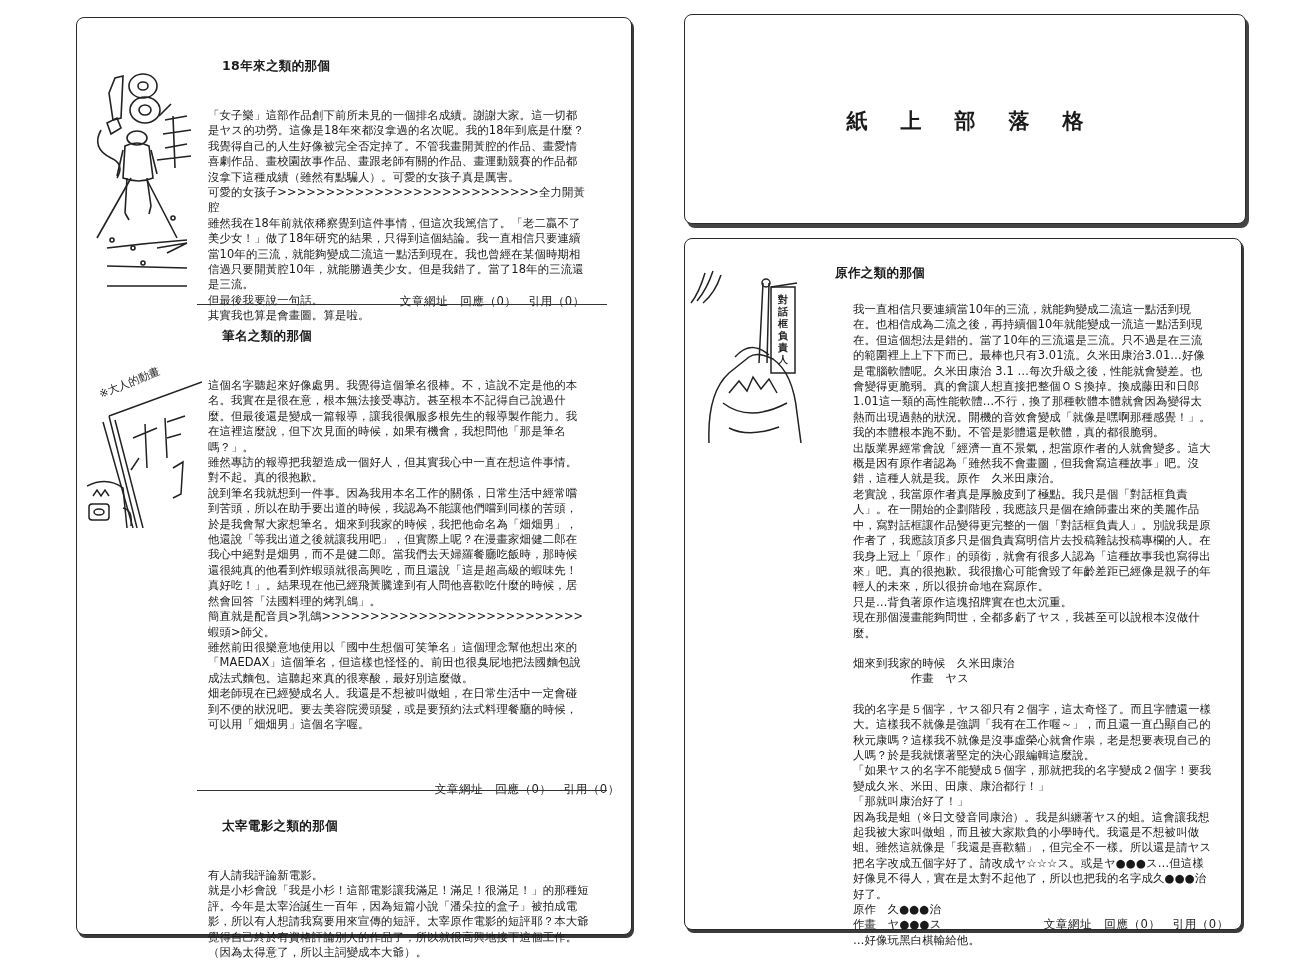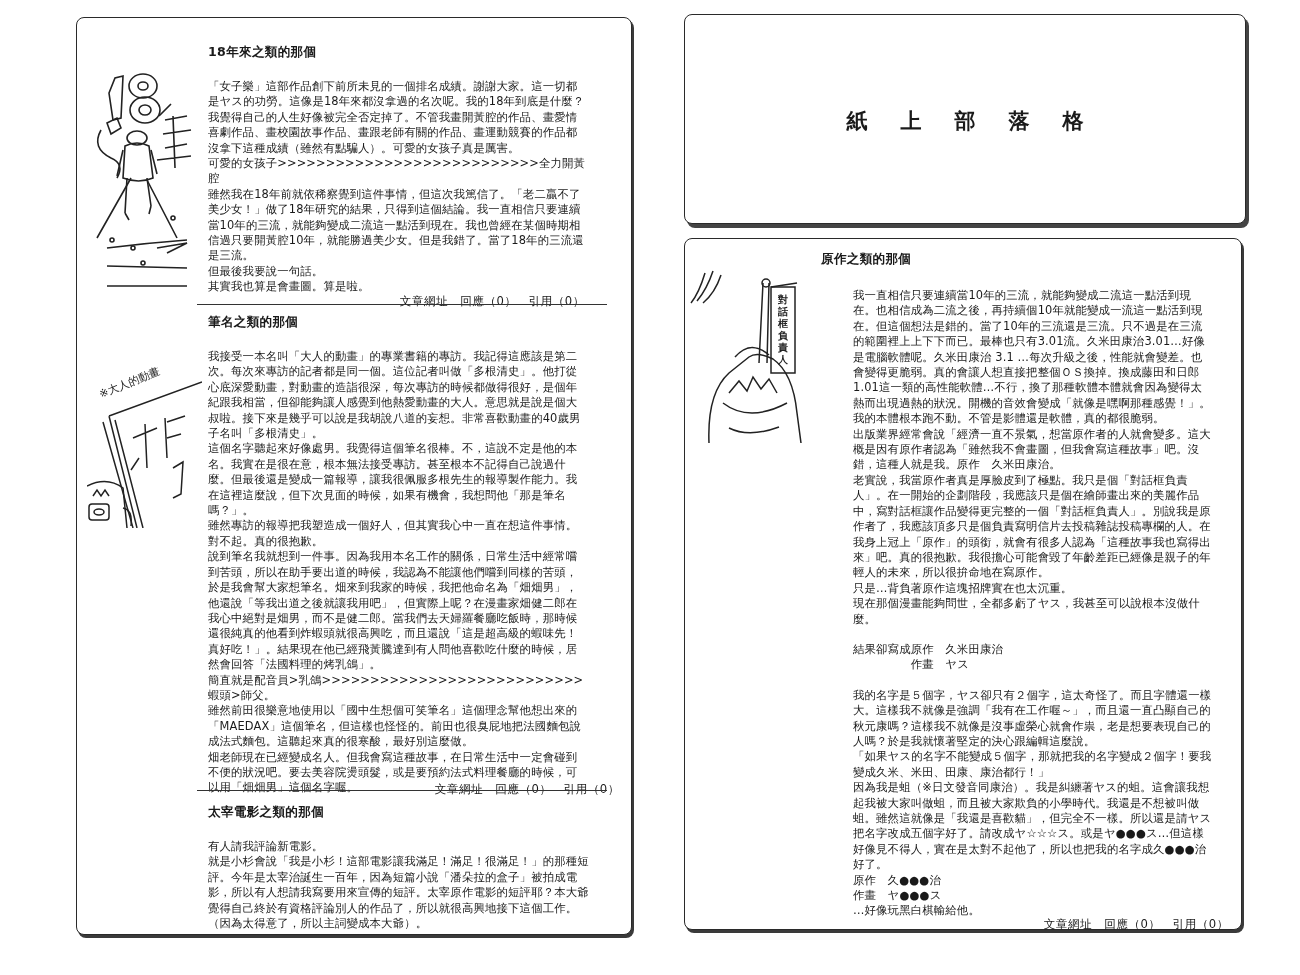--- a/index.html
+++ b/index.html
@@ -9,22 +9,22 @@
   }
   .frame {
     position:absolute; border:1.5px solid #2a2a2a; border-radius:8px; background:#fff;
     box-shadow: 2px 3px 0 #3a3a3a;
   }
   #left-frame { left:76px; top:17px; width:554px; height:916px; }
   #title-frame { left:684px; top:14px; width:560px; height:208px; border-radius:8px; box-shadow: 3px 4px 0 #444; }
   #right-frame { left:684px; top:238px; width:556px; height:690px; }
 
   .article { position:absolute; }
-  .art-title { font-weight:bold; font-size:12.6px; letter-spacing:0.3px; margin:0; }
-  .art-body { font-size:11.4px; line-height:15.4px; margin-top:18px; letter-spacing:0.15px; }
+  .art-title { font-weight:bold; font-size:12.6px; letter-spacing:0.3px; margin:14px; }
+  .art-body { font-size:11.4px; line-height:15.4px; margin-top:33px; letter-spacing:0.15px; }
   .art-body p { margin:0; white-space:pre-wrap; }
   .art-footer { position:absolute; font-size:11.6px; white-space:pre; letter-spacing:0.5px; }
   .divider { position:absolute; height:0; border-top:1.5px solid #333; }
 
   #big-title {
     position:absolute; left:0; right:0; top:92px; text-align:center;
     font-weight:bold; font-size:21px; letter-spacing:33px; padding-left:33px;
   }
 
   .illus { position:absolute; }
@@ -91,27 +91,26 @@
     </div>
   </div>
   <div class="art-footer" style="left:306px; top:262px;">
     <span>文章網址</span>　<span>回應（0）</span>　<span>引用（0）</span>
   </div>
   <div class="divider" style="left:120px; top:286px; width:410px;"></div>
 
   <div class="article" style="left:131px; top:296px; width:380px;">
     <h2 class="art-title">筆名之類的那個</h2>
     <div class="art-body">
-      <p>我接受一本名叫「大人的動畫」的專業書籍的專訪。我記得這應該是第二次。每次來專訪的記者都是同一個。這位記者叫做「多根清史」。他打從心底深愛動畫，對動畫的造詣很深，每次專訪的時候都做得很好，是個年紀跟我相當，但卻能夠讓人感覺到他熱愛動畫的大人。意思就是說是個大叔啦。接下來是幾乎可以說是我胡說八道的妄想。非常喜歡動畫的40歲男子名叫「多根清史」。</p>
       <p>這個名字聽起來好像處男。我覺得這個筆名很棒。不，這說不定是他的本名。我實在是很在意，根本無法接受專訪。甚至根本不記得自己說過什麼。但最後還是變成一篇報導，讓我很佩服多根先生的報導製作能力。我在這裡這麼說，但下次見面的時候，如果有機會，我想問他「那是筆名嗎？」。</p>
       <p>雖然專訪的報導把我塑造成一個好人，但其實我心中一直在想這件事情。對不起。真的很抱歉。</p>
       <p>說到筆名我就想到一件事。因為我用本名工作的關係，日常生活中經常嚐到苦頭，所以在助手要出道的時候，我認為不能讓他們嚐到同樣的苦頭，於是我會幫大家想筆名。畑來到我家的時候，我把他命名為「畑畑男」，他還說「等我出道之後就讓我用吧」，但實際上呢？在漫畫家畑健二郎在我心中絕對是畑男，而不是健二郎。當我們去天婦羅餐廳吃飯時，那時候還很純真的他看到炸蝦頭就很高興吃，而且還說「這是超高級的蝦味先！真好吃！」。結果現在他已經飛黃騰達到有人問他喜歡吃什麼的時候，居然會回答「法國料理的烤乳鴿」。</p>
       <p>簡直就是配音員&gt;乳鴿&gt;&gt;&gt;&gt;&gt;&gt;&gt;&gt;&gt;&gt;&gt;&gt;&gt;&gt;&gt;&gt;&gt;&gt;&gt;&gt;&gt;&gt;&gt;&gt;&gt;&gt;&gt;蝦頭&gt;師父。</p>
       <p>雖然前田很樂意地使用以「國中生想個可笑筆名」這個理念幫他想出來的「MAEDAX」這個筆名，但這樣也怪怪的。前田也很臭屁地把法國麵包說成法式麵包。這聽起來真的很寒酸，最好別這麼做。</p>
-      <p>畑老師現在已經變成名人。但我會寫這種故事，在日常生活中一定會碰到不便的狀況吧。要去美容院燙頭髮，或是要預約法式料理餐廳的時候，可以用「畑畑男」這個名字喔。</p>
+      <p>畑老師現在已經變成名人。我還是不想被叫做蛆，在日常生活中一定會碰到不便的狀況吧。要去美容院燙頭髮，或是要預約法式料理餐廳的時候，可以用「畑畑男」這個名字喔。</p>
     </div>
   </div>
   <div class="art-footer" style="left:341px; top:750px;">
     <span>文章網址</span>　<span>回應（0）</span>　<span>引用（0）</span>
   </div>
   <div class="divider" style="left:120px; top:772px; width:410px;"></div>
 
   <div class="article" style="left:131px; top:786px; width:384px;">
     <h2 class="art-title">太宰電影之類的那個</h2>
     <div class="art-body">
@@ -156,25 +155,26 @@
 
   <div class="article" style="left:136px; top:12px; width:392px;">
     <h2 class="art-title">原作之類的那個</h2>
     <div class="art-body" style="margin-top:20px;margin-left:32px;">
       <p>我一直相信只要連續當10年的三流，就能夠變成二流這一點活到現在。也相信成為二流之後，再持續個10年就能變成一流這一點活到現在。但這個想法是錯的。當了10年的三流還是三流。只不過是在三流的範圍裡上上下下而已。最棒也只有3.01流。久米田康治3.01…好像是電腦軟體呢。久米田康治 3.1 …每次升級之後，性能就會變差。也會變得更脆弱。真的會讓人想直接把整個ＯＳ換掉。換成藤田和日郎1.01這一類的高性能軟體…不行，換了那種軟體本體就會因為變得太熱而出現過熱的狀況。開機的音效會變成「就像是嘿啊那種感覺！」。我的本體根本跑不動。不管是影體還是軟體，真的都很脆弱。</p>
       <p>出版業界經常會說「經濟一直不景氣，想當原作者的人就會變多。這大概是因有原作者認為「雖然我不會畫圖，但我會寫這種故事」吧。沒錯，這種人就是我。原作　久米田康治。</p>
       <p>老實說，我當原作者真是厚臉皮到了極點。我只是個「對話框負責人」。在一開始的企劃階段，我應該只是個在繪師畫出來的美麗作品中，寫對話框讓作品變得更完整的一個「對話框負責人」。別說我是原作者了，我應該頂多只是個負責寫明信片去投稿雜誌投稿專欄的人。在我身上冠上「原作」的頭銜，就會有很多人認為「這種故事我也寫得出來」吧。真的很抱歉。我很擔心可能會毀了年齡差距已經像是親子的年輕人的未來，所以很拚命地在寫原作。</p>
       <p>只是…背負著原作這塊招牌實在也太沉重。</p>
       <p>現在那個漫畫能夠問世，全都多虧了ヤス，我甚至可以說根本沒做什麼。</p>
       <p style="height:15px;"></p>
-      <p>結果卻寫成原作　久米田康治</p>
+      <p>畑來到我家的時候　久米田康治</p>
       <p>　　　　　作畫　ヤス</p>
       <p style="height:15px;"></p>
       <p>我的名字是５個字，ヤス卻只有２個字，這太奇怪了。而且字體還一樣大。這樣我不就像是強調「我有在工作喔～」，而且還一直凸顯自己的秋元康嗎？這樣我不就像是沒事虛榮心就會作祟，老是想要表現自己的人嗎？於是我就懷著堅定的決心跟編輯這麼說。</p>
       <p>「如果ヤス的名字不能變成５個字，那就把我的名字變成２個字！要我變成久米、米田、田康、康治都行！」</p>
+      <p>「那就叫康治好了！」</p>
       <p>因為我是蛆（※日文發音同康治）。我是糾纏著ヤス的蛆。這會讓我想起我被大家叫做蛆，而且被大家欺負的小學時代。我還是不想被叫做蛆。雖然這就像是「我還是喜歡貓」，但完全不一樣。所以還是請ヤス把名字改成五個字好了。請改成ヤ☆☆☆ス。或是ヤ●●●ス…但這樣好像見不得人，實在是太對不起他了，所以也把我的名字成久●●●治好了。</p>
       <p>原作　久●●●治</p>
       <p>作畫　ヤ●●●ス</p>
       <p>…好像玩黑白棋輸給他。</p>
     </div>
   </div>
   <div class="art-footer" style="left:342px; top:664px;">
     <span>文章網址</span>　<span>回應（0）</span>　<span>引用（0）</span>
   </div>
 </div>

